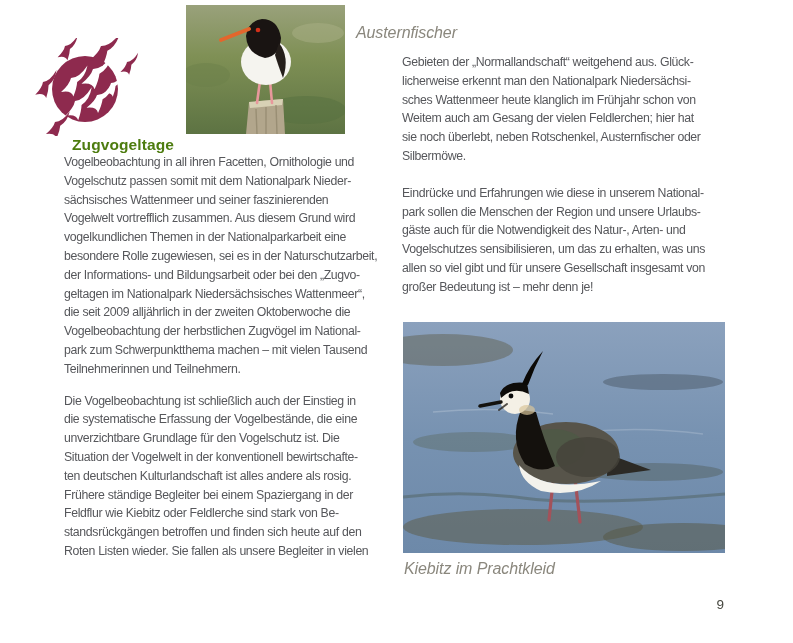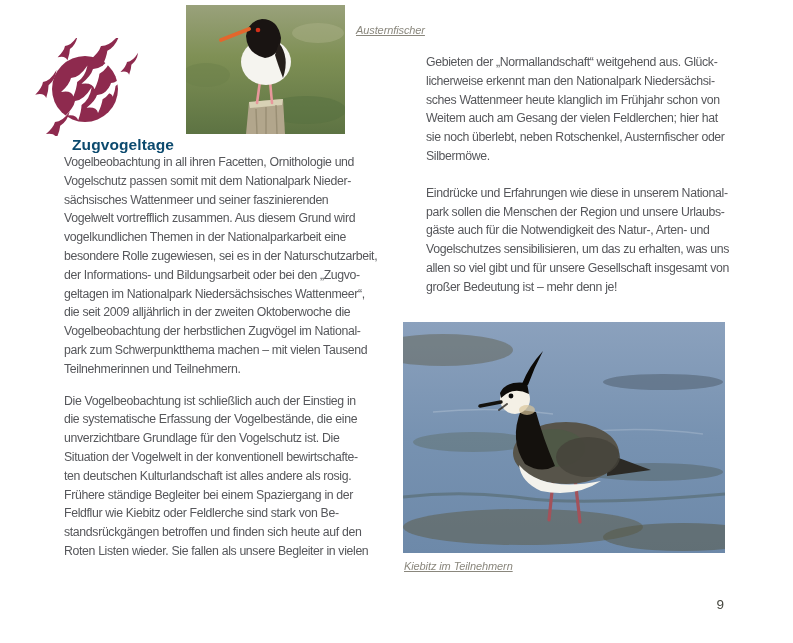--- a/index.html
+++ b/index.html
@@ -5,43 +5,42 @@
   html,body{margin:0;padding:0;background:#e9e9e9;}
   .page{
     position:relative;width:793px;height:643px;background:#ffffff;
     font-family:"Liberation Sans",sans-serif;overflow:hidden;
   }
   
   .logo{position:absolute;left:35px;top:38px;width:106px;height:98px;}
   .logo svg{width:100%;height:100%;display:block;}
   .brand-title{
     position:absolute;left:72px;top:136px;margin:0;
-    font-size:15.5px;font-weight:bold;color:#0c4a6e;letter-spacing:.1px;
+    font-size:15.5px;font-weight:bold;color:#4d7c0f;letter-spacing:.1px;
   }
   
   .photo{position:absolute;margin:0;padding:0;overflow:hidden;}
   .photo svg{display:block;width:100%;height:100%;}
   .photo-top{left:186px;top:5px;width:159px;height:129px;}
   .photo-bottom{left:403px;top:322px;width:322px;height:231px;}
   
   .caption{
-    position:absolute;font-size:11px;font-style:italic;color:#8a877d;
+    position:absolute;font-size:16px;font-style:italic;color:#8a877d;
     letter-spacing:-.1px;
-    text-decoration:underline;
   }
   .caption-top{left:356px;top:24px;}
   .caption-bottom{left:404px;top:560px;}
   
   .col{position:absolute;color:#56575b;}
   .col p{
     margin:0 0 13px 0;font-size:12.3px;line-height:18.8px;
     letter-spacing:-.35px;white-space:pre-line;
   }
   .col-left{left:64px;top:153px;width:345px;}
-  .col-right{left:426px;top:53px;width:345px;}
+  .col-right{left:402px;top:53px;width:345px;}
   .col-right p{margin-bottom:18px;}
   
   .page-number{
     position:absolute;left:700px;top:597px;width:24px;text-align:right;
     font-size:13.5px;color:#46473f;
   }
 </style>
 </head>
 <body>
 
@@ -184,17 +183,17 @@
 
       <path d="M119 62 Q126 44 140 29 Q131 46 125 63 Z" fill="#0b0906"></path>
 
       <path d="M98 80 L77 84" stroke="#14120e" stroke-width="3.4" stroke-linecap="round"></path>
 
       <circle cx="108" cy="74" r="2.4" fill="#0a0a0a"></circle>
       <path d="M104 82 L96 88" stroke="#2a2620" stroke-width="2" stroke-linecap="round" opacity="0.8"></path>
     </svg>
   </figure>
 
-  <figcaption class="caption caption-bottom">Kiebitz im Teilnehmern</figcaption>
+  <figcaption class="caption caption-bottom">Kiebitz im Prachtkleid</figcaption>
 
   <div class="page-number">9</div>
 
 </div>
 
 </body></html>

